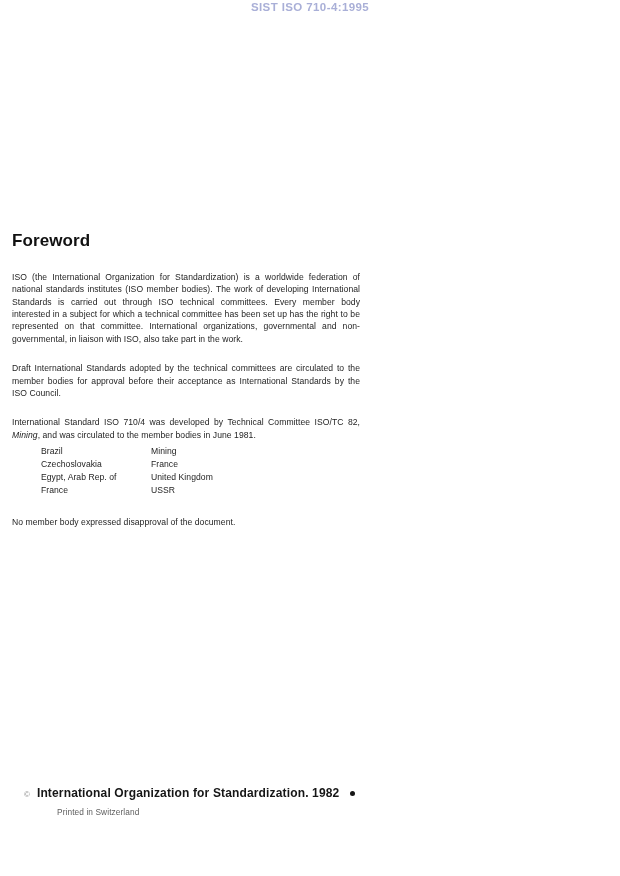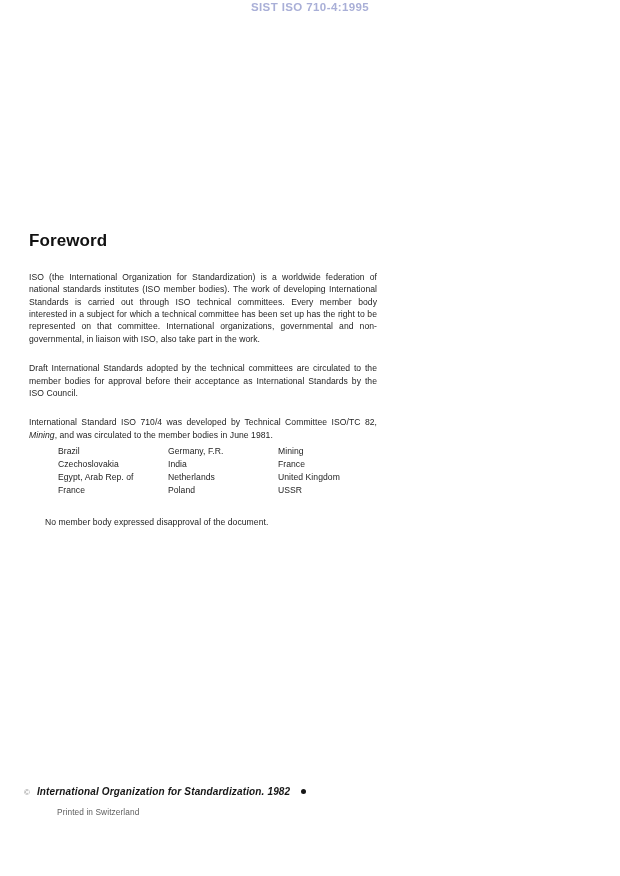--- a/index.html
+++ b/index.html
@@ -44,21 +44,21 @@
   .page {
     position: absolute;
     top: 0;
     left: 0;
     width: 620px;
     height: 876px;
   }
 
   .content {
     position: absolute;
-    left: 29px;
+    left: 12px;
     top: 232px;
     width: 348px;
   }
 
   .doc-title {
     font-family: "Liberation Sans", sans-serif;
     font-size: 17px;
     font-weight: bold;
     letter-spacing: 0.1px;
     color: #111111;
@@ -112,21 +112,21 @@
     color: #242424;
     white-space: nowrap;
     letter-spacing: 0.05px;
   }
 
   .disapproval-line {
     font-family: "Liberation Sans", sans-serif;
     font-size: 8.6px;
     line-height: 12.4px;
     color: #242424;
-    margin: 20px 0 0 16px;
+    margin: 20px 0 0 0;
     letter-spacing: 0.05px;
   }
 
   
   .footer {
     position: absolute;
     left: 24px;
     top: 786px;
     width: 400px;
   }
@@ -138,24 +138,23 @@
     color: #2a2a2a;
   }
   .copyright-symbol {
     font-size: 8px;
     color: #8d8d8d;
     margin-right: 7px;
     line-height: 1;
   }
   .copyright-text {
     font-weight: bold;
-    font-size: 10px;
+    font-size: 12px;
     letter-spacing: 0.15px;
     color: #161616;
-    font-style: italic;
   }
   .footer-bullet {
     display: inline-block;
     width: 5px;
     height: 5px;
     border-radius: 50%;
     background: #161616;
     margin-left: 11px;
     position: relative;
     top: -1px;
@@ -194,26 +193,20 @@
 
     <div class="country-block">
 
       <div class="country-col">
         <div class="country-item">Brazil</div>
         <div class="country-item">Czechoslovakia</div>
         <div class="country-item">Egypt, Arab Rep. of</div>
         <div class="country-item">France</div>
       </div>
 
-      <div class="country-col">
-        <div class="country-item">Germany, F.R.</div>
-        <div class="country-item">India</div>
-        <div class="country-item">Netherlands</div>
-        <div class="country-item">Poland</div>
-      </div>
 
       <div class="country-col">
         <div class="country-item">Mining</div>
         <div class="country-item">France</div>
         <div class="country-item">United Kingdom</div>
         <div class="country-item">USSR</div>
       </div>
 
     </div>
 

